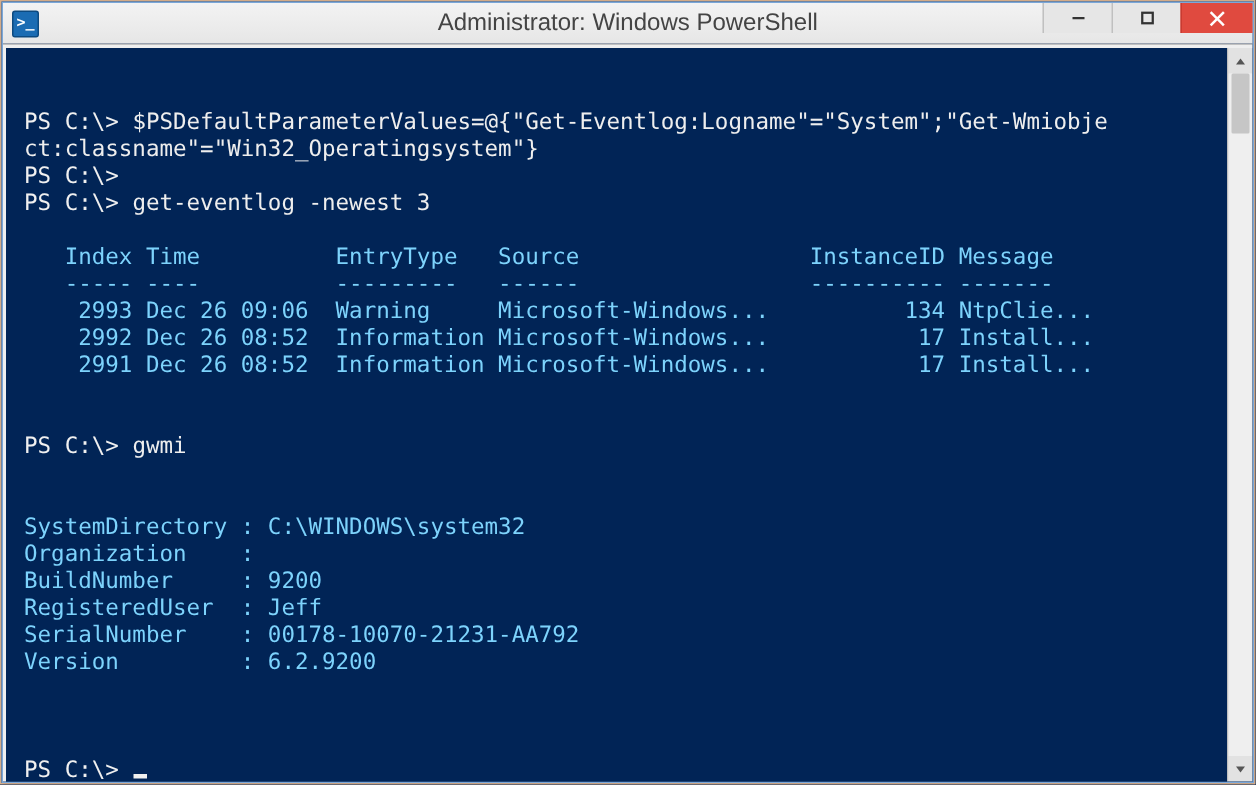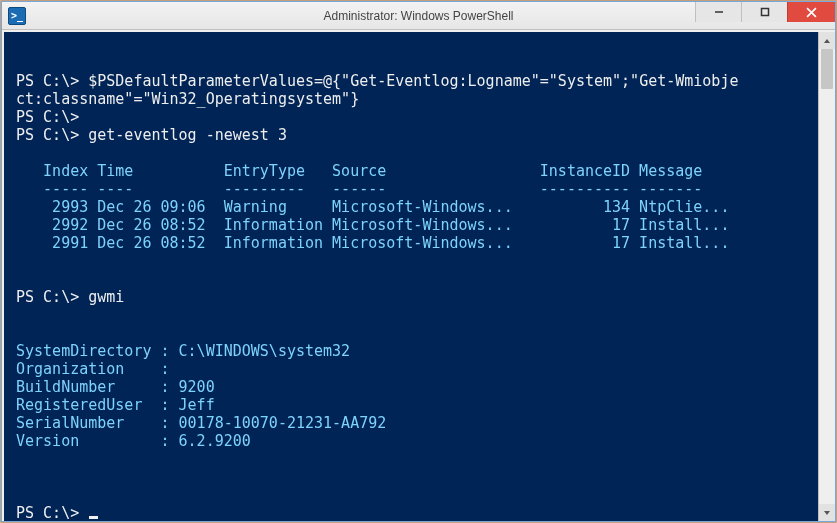--- a/index.html
+++ b/index.html
@@ -32,21 +32,21 @@
       border: 1px solid #0d4a80;
       border-radius: 2px;
       display: flex; align-items: center; justify-content: center;
       color: #fff; font-size: 10px; font-weight: bold;
       font-family: Consolas, monospace;
     }
     .title-text {
       position: absolute;
       left: 0; right: 0;
       text-align: center;
-      color: #444; font-size: 12px;
+      color: #444; font-size: 16px;
       pointer-events: none;
     }
     .win-controls {
       margin-left: auto;
       display: flex; height: 20px;
       align-self: flex-start;
     }
     .win-btn {
       width: 46px; height: 20px;
       display: flex; align-items: center; justify-content: center;

